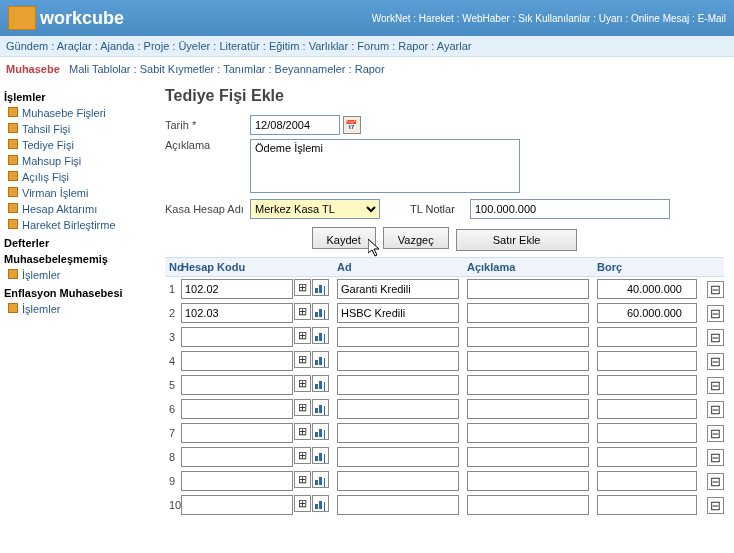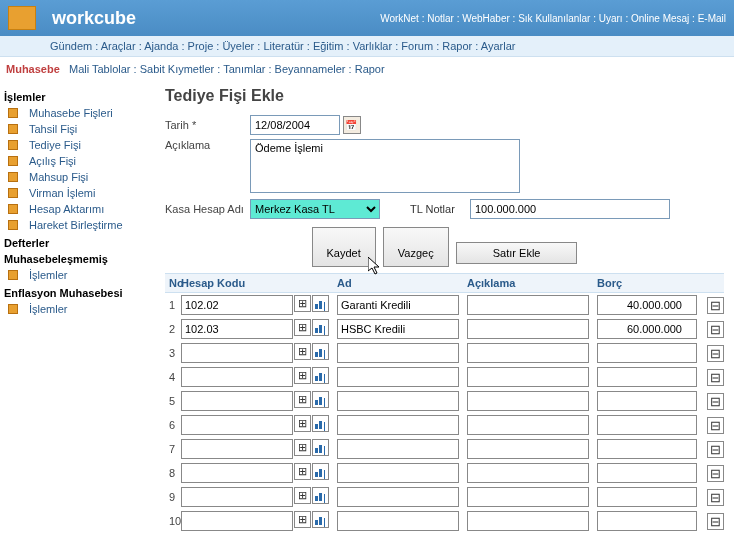--- a/index.html
+++ b/index.html
@@ -1,44 +1,44 @@
 <!DOCTYPE html>
 <html><head>
 <meta charset="utf-8">
 <style>
 * { box-sizing: border-box; margin: 0; padding: 0; }
 body { font-family: Verdana, Arial, sans-serif; font-size: 11px; color: #333; background: #fff; width: 734px; }
 .top-banner { background: linear-gradient(#5a9dd4, #4a8cc4); height: 36px; display: flex; align-items: center; justify-content: space-between; padding: 0 8px; color: #fff; }
-.logo { display: flex; align-items: center; gap: 16px; font-size: 18px; font-weight: bold; }
+.logo { display: flex; align-items: center; gap: 4px; font-size: 18px; font-weight: bold; }
 .logo-icon { width: 28px; height: 24px; background: #e8a030; display: inline-block; border: 1px solid #c88010; }
 .top-links { font-size: 10px; }
 .menu-bar { background: #e4f0fa; padding: 4px 6px; font-size: 11px; color: #2a5a8a; border-bottom: 1px solid #cde0f0; }
-.menu-bar span { cursor: pointer; margin-left: 44px; }
+.menu-bar span { cursor: pointer; }
 .submenu-bar { background: #fff; padding: 6px 6px; font-size: 11px; color: #c04040; }
 .submenu-bar .active { color: #c04040; font-weight: bold; }
 .submenu-bar .rest { color: #2a5a8a; font-weight: normal; }
 .main-wrap { display: flex; }
 .sidebar { width: 162px; padding: 6px 4px; font-size: 11px; }
 .sidebar .section-title { font-weight: bold; color: #000; margin: 4px 0 2px; }
 .sidebar ul { list-style: none; }
-.sidebar li { padding: 2px 0 2px 4px; color: #2a5a8a; cursor: pointer; display: flex; align-items: center; gap: 11px; }
+.sidebar li { padding: 2px 0 2px 4px; color: #2a5a8a; cursor: pointer; display: flex; gap: 4px; }
 .cube-icon { width: 10px; height: 10px; background: #e8a030; display: inline-block; border: 1px solid #b87010; flex-shrink: 0; }
 .content { flex: 1; padding: 6px 10px 6px 6px; }
 .page-title { font-size: 16px; font-weight: bold; color: #444; margin-bottom: 10px; }
 .form-row { display: flex; align-items: center; margin-bottom: 4px; font-size: 11px; }
 .form-label { width: 85px; color: #444; }
 .form-row input[type=text] { border: 1px solid #7a9ab8; padding: 2px 4px; font-size: 11px; height: 20px; }
 .date-input { width: 90px; }
 .cal-btn { width: 18px; height: 18px; border: 1px solid #888; background: #f4ece0; margin-left: 3px; display: inline-flex; align-items: center; justify-content: center; font-size: 10px; color: #a04040; cursor: pointer; }
 .desc-area { width: 270px; height: 54px; border: 1px solid #7a9ab8; padding: 2px 4px; font-size: 11px; resize: none; overflow-y: scroll; font-family: inherit; }
-.select-kasa { width: 130px; height: 20px; border: 1px solid #7a9ab8; font-size: 11px; background: #5eead4; }
+.select-kasa { width: 130px; height: 20px; border: 1px solid #7a9ab8; font-size: 11px; background: #fef9c3; }
 .tl-label { margin-left: 30px; width: 60px; }
 .tl-input { width: 200px; }
 .action-bar { text-align: center; margin: 8px 0 6px; }
-.btn { border: 1px solid #888; background: linear-gradient(#f8f8f8,#e4e4e4); padding: 19px 14px; font-size: 11px; cursor: pointer; margin: 0 2px; height: 22px; }
+.btn { border: 1px solid #888; background: linear-gradient(#f8f8f8,#e4e4e4); padding: 6px 14px; font-size: 11px; cursor: pointer; margin: 0 2px; height: 22px; }
 .cursor-overlay { position: relative; display: inline-block; }
 .cursor-img { position: absolute; right: -6px; bottom: -10px; pointer-events: none; }
 .grid-head { display: flex; background: #eef4fa; border-top: 1px solid #cde0f0; border-bottom: 1px solid #cde0f0; padding: 3px 0; font-weight: bold; color: #2a5a8a; font-size: 11px; }
 .col-no { width: 16px; padding-left: 4px; }
 .col-hk { width: 156px; }
 .col-ad { width: 130px; }
 .col-ack { width: 130px; }
 .col-borc { width: 106px; text-align: left; }
 .grid-row { display: flex; align-items: center; padding: 2px 0; font-size: 11px; }
 .grid-row .col-no { color: #444; }
@@ -53,21 +53,21 @@
 .minus-btn { width: 17px; height: 17px; border: 1px solid #888; background: #fff; display: inline-flex; align-items: center; justify-content: center; font-size: 13px; cursor: pointer; margin-left: 4px; line-height: 1; }
 </style>
 </head>
 <body>
 
 <div class="top-banner">
   <div class="logo">
     <span class="logo-icon"></span>
     <span>workcube</span>
   </div>
-  <div class="top-links">WorkNet : Notlar : WebHaber : Sık Kullanılanlar : Uyarı : Online Mesaj : E-Mail</div>
+  <div class="top-links">WorkNet : Hareket : WebHaber : Sık Kullanılanlar : Uyarı : Online Mesaj : E-Mail</div>
 </div>
 
 <div class="menu-bar">
   <span>Gündem : Araçlar : Ajanda : Proje : Üyeler : Literatür : Eğitim : Varlıklar : Forum : Rapor : Ayarlar</span>
 </div>
 
 <div class="submenu-bar">
   <span class="active">Muhasebe</span>
   &nbsp;&nbsp;<span class="rest">Mali Tablolar : Sabit Kıymetler : Tanımlar : Beyannameler : Rapor</span>
 </div>
@@ -83,25 +83,25 @@
         <li>
           <span class="cube-icon"></span>
           <span>Tahsil Fişi</span>
         </li>
         <li>
           <span class="cube-icon"></span>
           <span>Tediye Fişi</span>
         </li>
         <li>
           <span class="cube-icon"></span>
+          <span>Mahsup Fişi</span>
+        </li>
+        <li>
+          <span class="cube-icon"></span>
           <span>Açılış Fişi</span>
-        </li>
-        <li>
-          <span class="cube-icon"></span>
-          <span>Mahsup Fişi</span>
         </li>
         <li>
           <span class="cube-icon"></span>
           <span>Virman İşlemi</span>
         </li>
         <li>
           <span class="cube-icon"></span>
           <span>Hesap Aktarımı</span>
         </li>
         <li>

